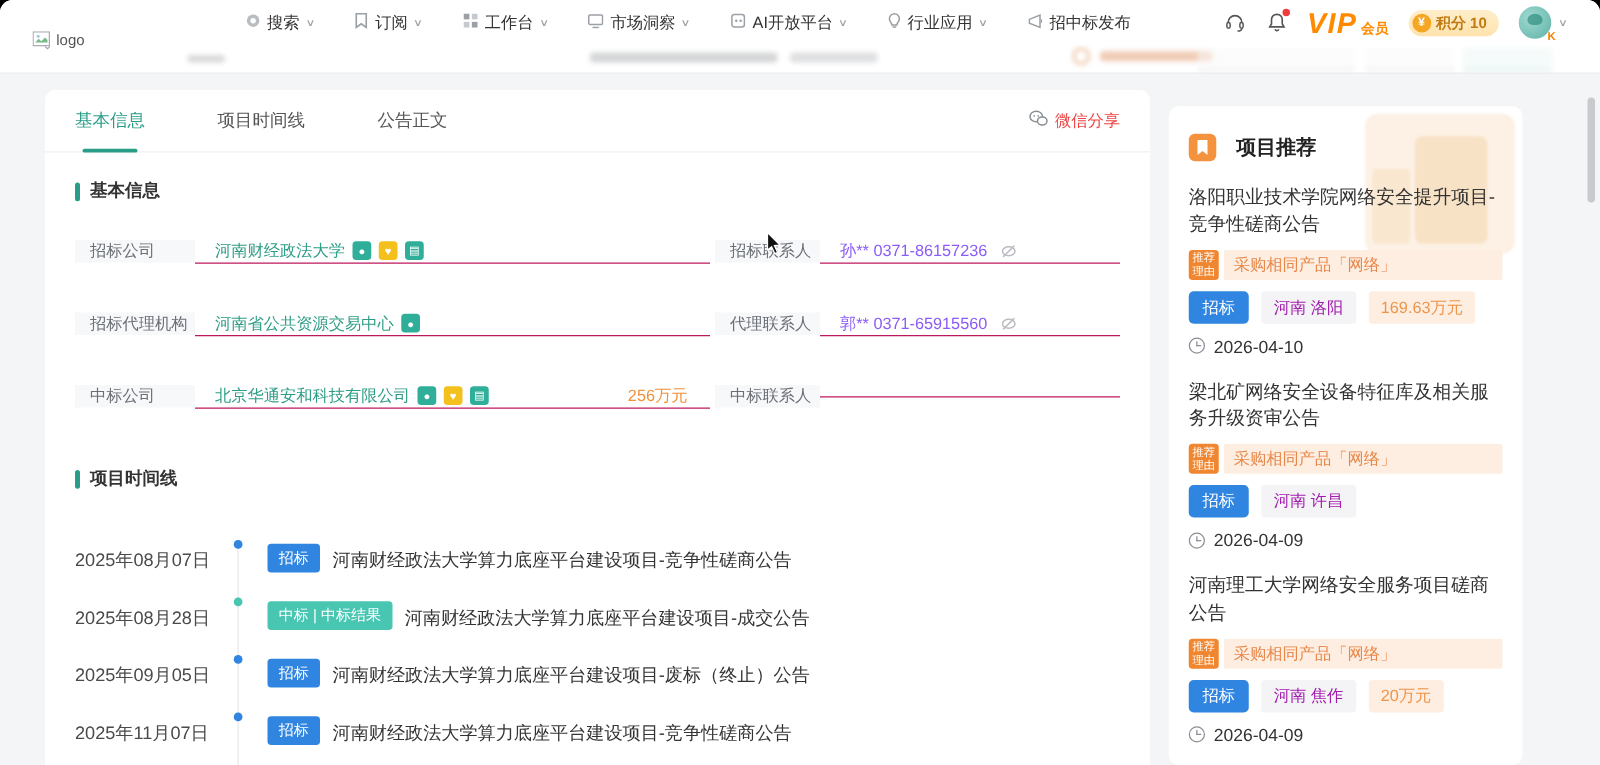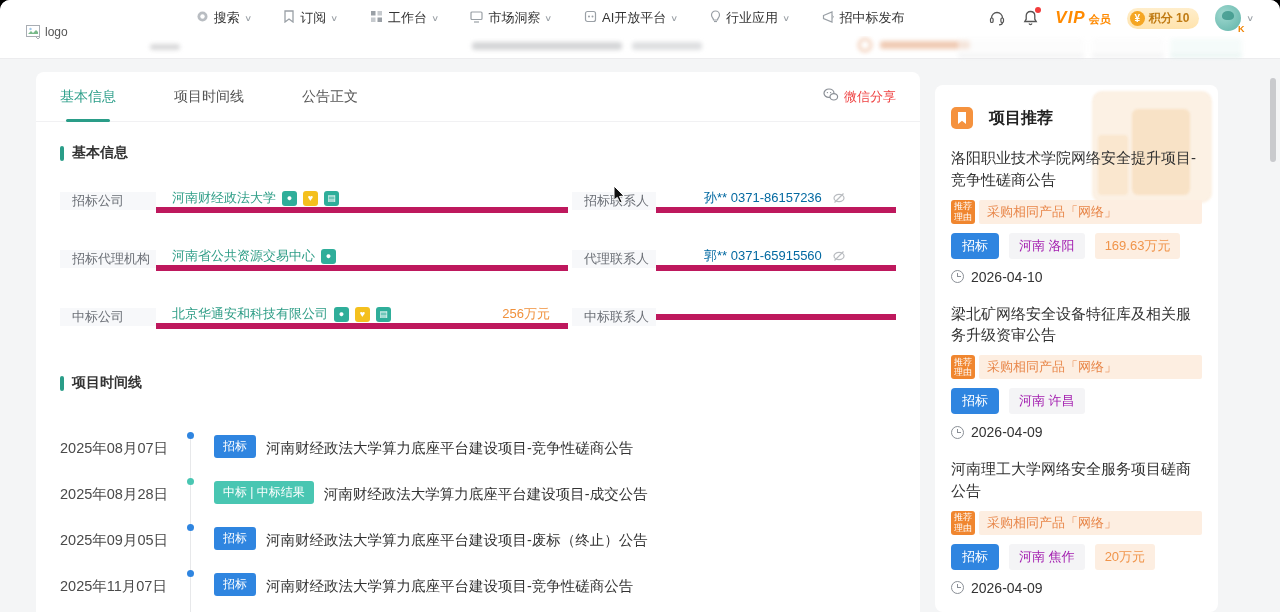--- a/index.html
+++ b/index.html
@@ -14,21 +14,21 @@
   .logo { display:flex; align-items:flex-start; gap:3px; color:#555; font-size:12px;margin-top:28px; }
   .logo svg { display:block; }
   .nav-menu { display:flex; gap:32px; margin-left:128px; }
   .nav-item { display:flex; align-items:center; gap:5px; font-size:13px; color:#333; cursor:pointer; white-space:nowrap; }
   .nav-item svg { flex:0 0 auto; }
   .chev { font-size:9px; color:#9aa0a6; transform:scale(1.2,0.9); }
   .nav-right { margin-left:auto; display:flex; align-items:center; gap:16px; }
   .icon-btn { position:relative; display:flex; }
   .bell-dot { position:absolute; top:-2px; right:-2px; width:6px; height:6px; border-radius:50%; background:#f23c3c; }
   .vip { display:flex; align-items:baseline; gap:3px; cursor:pointer; }
-  .vip-main { color:#ff8a00; font-weight:bold; font-style:italic; font-size:17px; letter-spacing:1px; }
+  .vip-main { color:#ff8a00; font-weight:bold; font-style:italic; font-size:23px; letter-spacing:1px; }
   .vip-suffix { color:#ff8a00; font-size:11px; font-weight:bold; }
   .points { display:flex; align-items:center; gap:4px; background:linear-gradient(180deg,#ffeecb,#ffe3ad);
             border-radius:11px; padding:2px 10px 2px 3px; cursor:pointer; }
   .coin { width:15px; height:15px; border-radius:50%; background:#f5a623; color:#fff; font-size:10px;
           display:flex; align-items:center; justify-content:center; font-weight:bold; }
   .points-text { font-size:12px; color:#c07b13; font-weight:bold; }
   .avatar-wrap { display:flex; align-items:center; gap:6px; cursor:pointer; }
   .avatar { position:relative; width:26px; height:26px; border-radius:50%;
             background:radial-gradient(circle at 35% 35%, #9fd8cf, #5fb3a8); }
   .avatar::after { content:""; position:absolute; left:7px; top:6px; width:12px; height:9px;
@@ -53,29 +53,29 @@
 
   .section-head { display:flex; align-items:center; gap:8px; margin:22px 24px 16px; }
   .sec-bar { width:4px; height:15px; border-radius:2px; background:#2a9d88; }
   .sec-title { font-size:14px; font-weight:bold; color:#333; }
 
   .info-table { padding:0 24px; display:flex; flex-direction:column; gap:12px; }
   .info-row { display:flex; align-items:center; min-height:46px; }
   .cell-label { width:96px; background:#f7f8fa; color:#6b6f76; font-size:13px;
                 display:flex; align-items:center; padding-left:12px; flex:0 0 auto; }
   .cell-value { flex:1; display:flex; align-items:center; gap:6px; padding-left:16px; font-size:13px;
-                color:#333; border-bottom:6px solid #be185d; }
+                color:#333; border-bottom:1px solid #be185d; }
   .cell-value.second { flex:0 0 240px; }
   .cell-label.second { width:84px; margin-left:4px; }
   .link-green { color:#2e9d86; cursor:pointer; }
   .mini-badge { width:15px; height:15px; border-radius:3px; color:#fff; font-size:9px;
                 display:inline-flex; align-items:center; justify-content:center; cursor:pointer; }
   .mb-teal { background:#2fae9a; } .mb-gold { background:#f4c01e; }
   .money { color:#f0913c; font-size:13px; margin-left:auto; padding-right:18px; }
-  .contact { color:#0369a1;margin-left:32px; }
+  .contact { color:#8b5cf6; }
   .hide-icon { color:#b9bcc0; margin-left:4px; display:flex; cursor:pointer; }
 
   
   .tl-list { padding:4px 24px 0; overflow:hidden; }
   .tl-item { display:flex; align-items:flex-end; height:46px; }
   .tl-date { width:110px; font-size:14.5px; color:#4a4a4a; flex:0 0 auto; }
   .tl-node { position:relative; width:40px; align-self:stretch; display:flex; align-items:center; justify-content:center; flex:0 0 auto; }
   .tl-node::before { content:""; position:absolute; left:50%; top:0; bottom:0; width:1px; background:#e7e8ea; }
   .tl-item:first-child .tl-node::before { top:50%; }
   .tl-dot { position:relative; z-index:2; width:7px; height:7px; border-radius:50%; }

